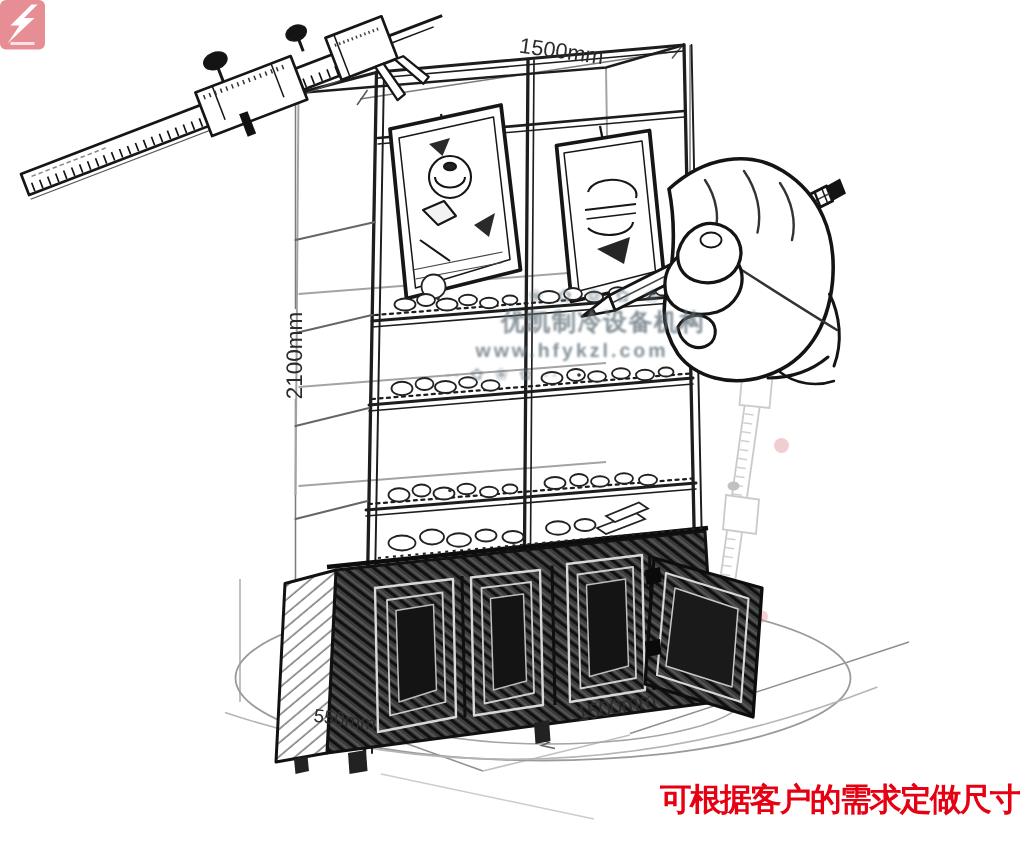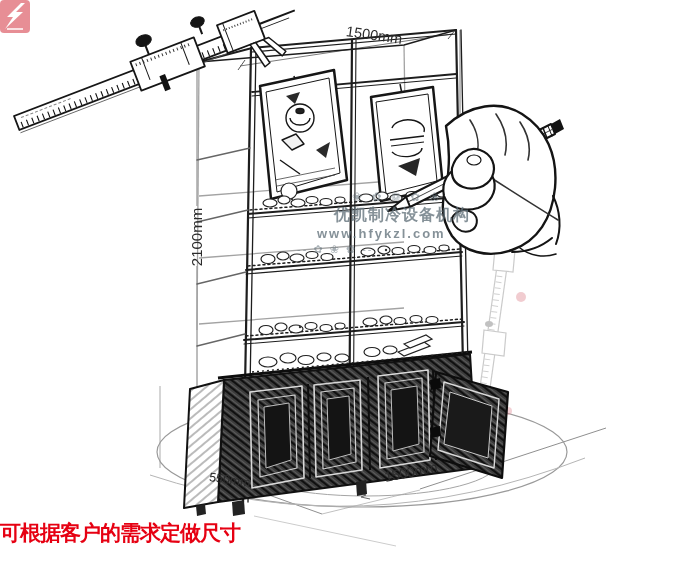--- a/index.html
+++ b/index.html
@@ -12,21 +12,21 @@
               transform:rotate(-90deg);font-size:15px;}
   .dim-depth{left:209px;top:473px;transform:rotate(8deg);font-size:12.5px;}
   .dim-bottom{left:384px;top:464px;transform:rotate(-11deg);font-size:14.5px;letter-spacing:-0.5px;}
   .watermark{position:absolute;left:0;top:0;width:680px;height:578px;opacity:0.78;pointer-events:none;}
   .wm-txt{position:absolute;color:#64737c;font-weight:bold;filter:blur(0.6px);white-space:nowrap;}
   .wm-brand{left:334px;top:205px;font-size:16px;letter-spacing:1px;}
   .wm-url{left:317px;top:226px;font-size:13px;letter-spacing:2px;}
   .wm-orn-top{left:352px;top:190px;font-size:12px;letter-spacing:3px;font-weight:normal;opacity:.7;}
   .wm-orn-bottom{left:297px;top:243px;font-size:11px;letter-spacing:2px;font-weight:normal;opacity:.7;}
   .wm-logo{position:absolute;left:301px;top:210px;width:30px;height:35px;filter:blur(0.3px);}
-  .note{position:absolute;left:0;top:519px;width:100%;text-align:left;
+  .note{position:absolute;left:0;top:519px;width:100%;text-align:right;
         color:#e60012;font-weight:bold;font-size:21px;letter-spacing:-1px;}
 </style>
 </head>
 <body>
 
 <div class="stage">
 
 <svg width="680" height="578" viewBox="0 0 680 578">
   <defs>
     <pattern id="hatchDark" width="6" height="6" patternUnits="userSpaceOnUse" patternTransform="rotate(38)">

